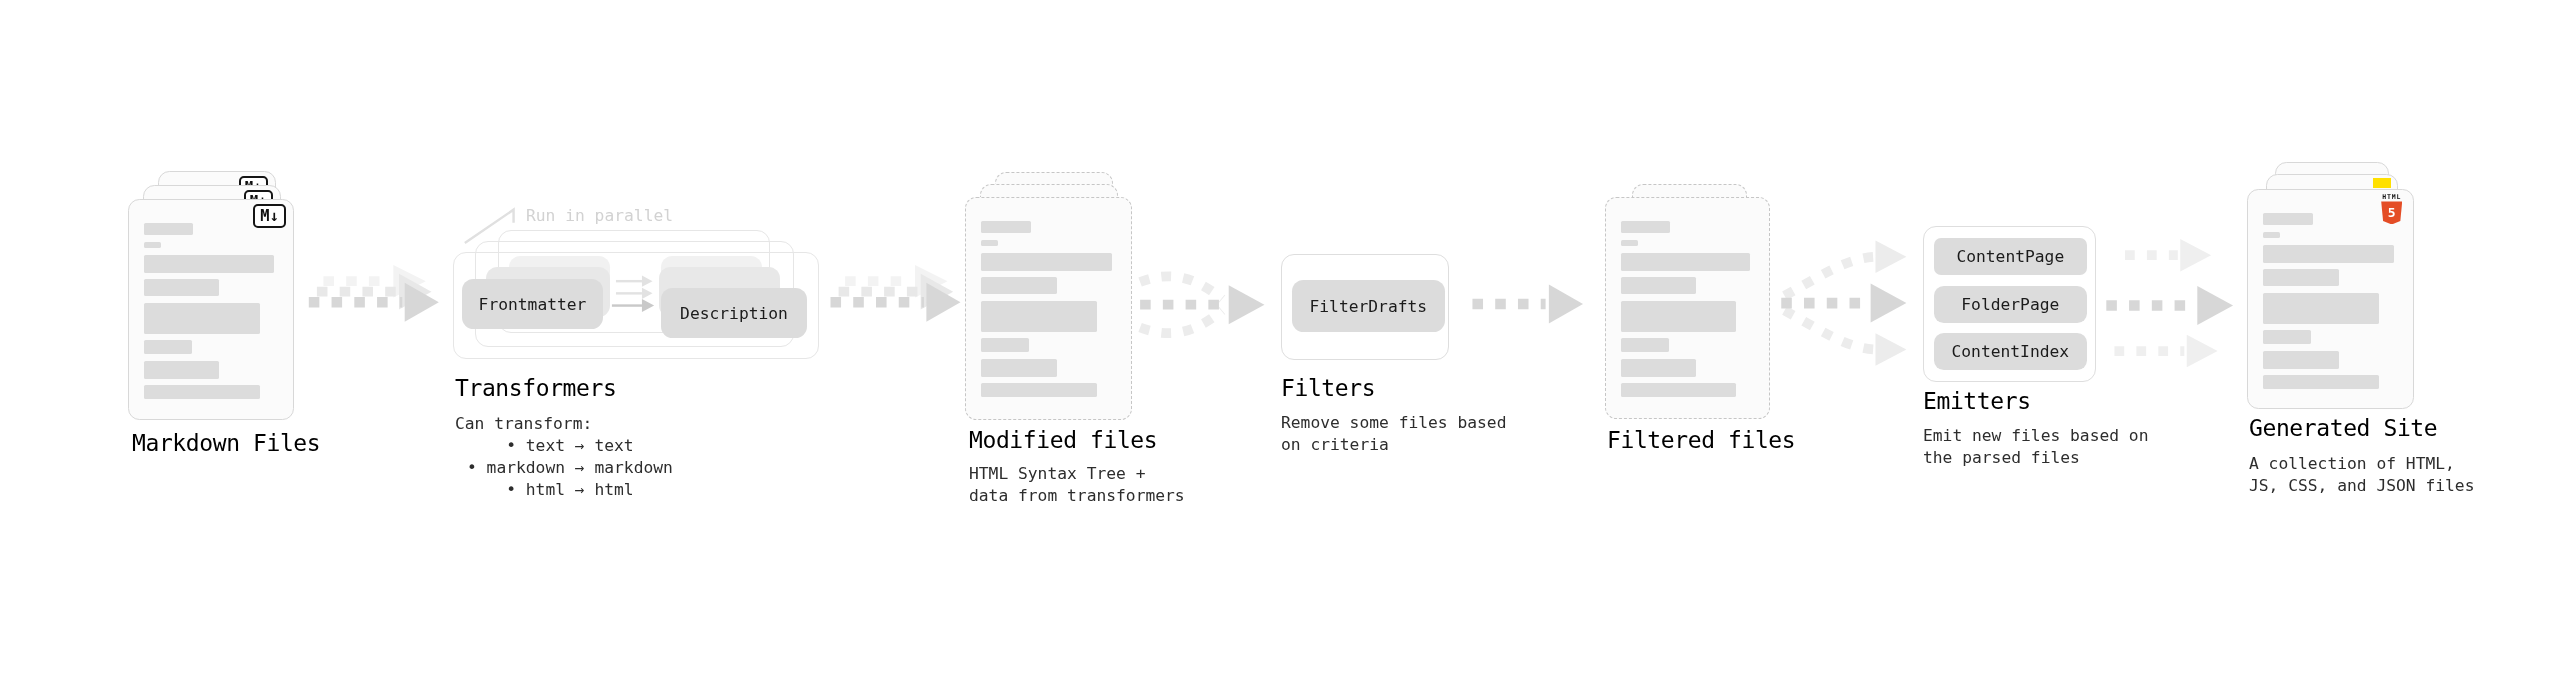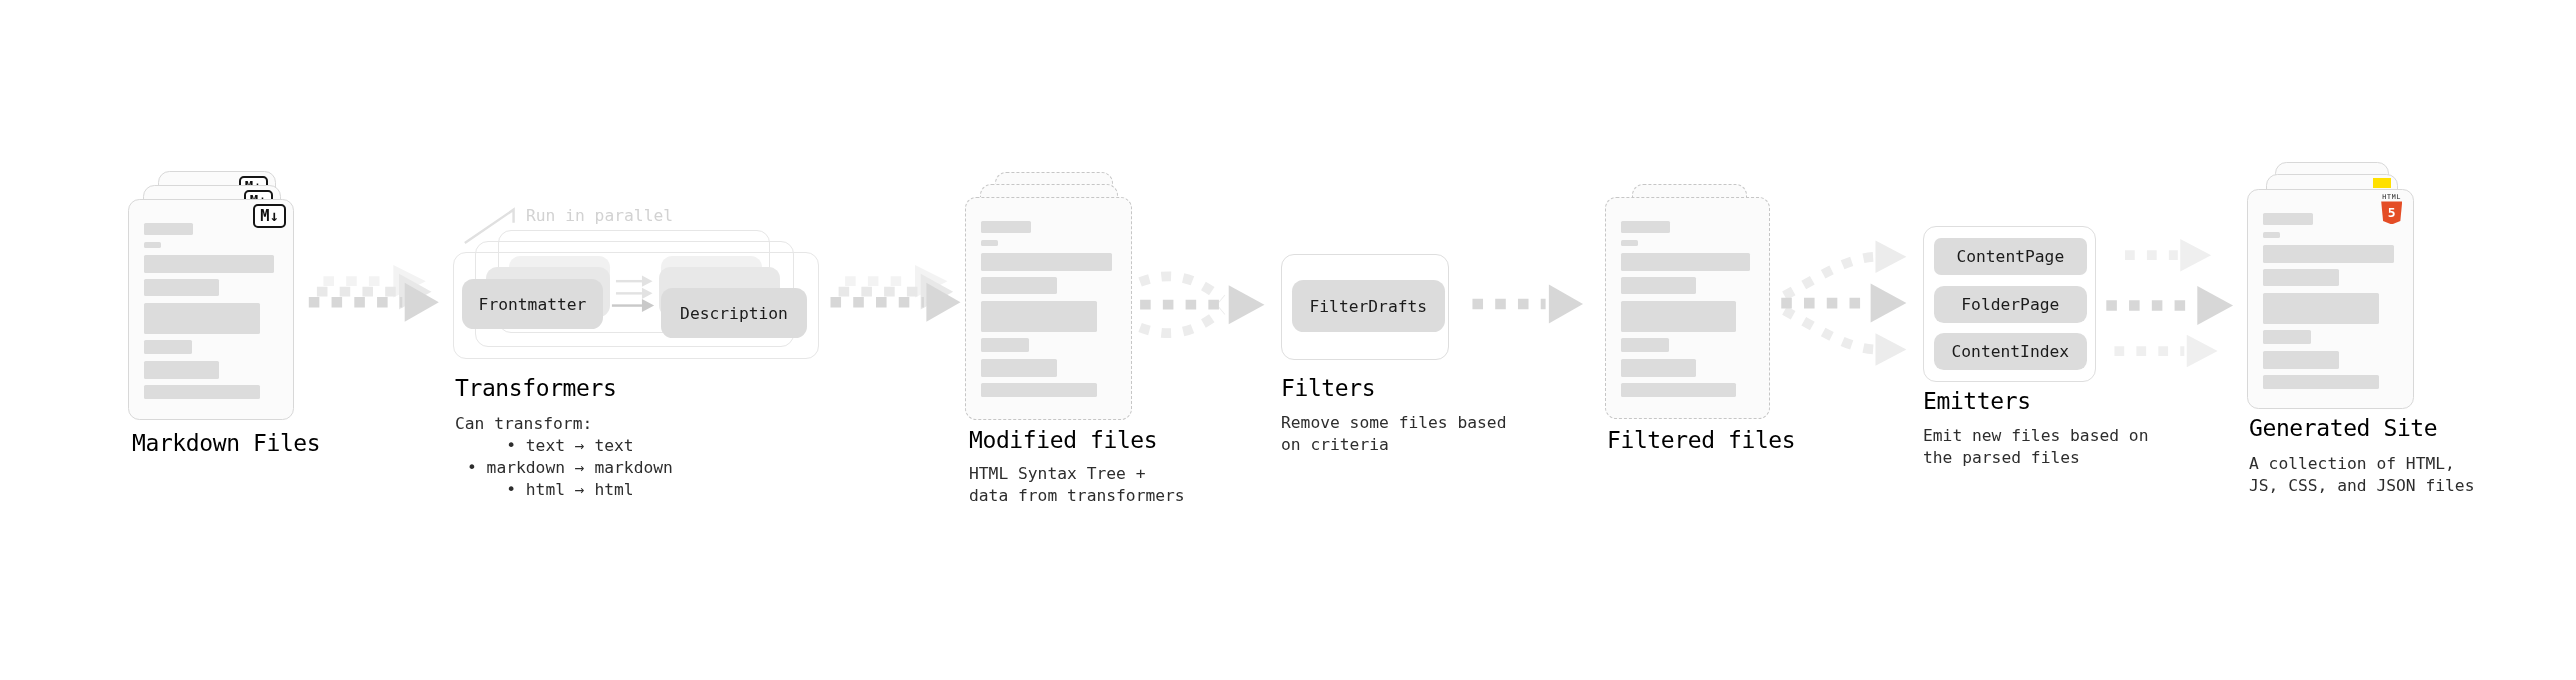--- a/index.html
+++ b/index.html
@@ -19,21 +19,21 @@
   .md-badge{position:absolute;top:4.1px;right:7.3px;background:#ffffff;border:2.4px solid #151515;border-radius:4.9px;
     padding:0.8px 4.9px;font-size:15.4px;font-weight:bold;color:#111;line-height:1.2;}
   .md-badge.sm{font-size:14px;border-width:2px;padding:0 4.1px;}
 
   
   .css-badge{position:absolute;top:17px;right:6.5px;display:flex;flex-direction:column;align-items:flex-end;}
   .css-text{font-size:7.3px;font-weight:700;color:#222;letter-spacing:0.4px;line-height:1;}
   .css-bar{width:19.5px;height:2.4px;margin-top:0.8px;background:#2470f2;}
   .js-badge{position:absolute;top:3.3px;right:6.5px;width:18px;height:9.8px;background:#ffe000;}
   .html5-badge{position:absolute;top:4.1px;right:9.8px;width:23px;text-align:center;}
-  .html5-word{font-size:6.5px;font-weight:400;letter-spacing:0.8px;color:#111;line-height:1;}
+  .html5-word{font-size:6.5px;font-weight:700;letter-spacing:0.8px;color:#111;line-height:1;}
   .html5-shield{width:21px;height:23px;margin:0.8px auto 0;background:#e44d26;
     clip-path:polygon(0 0,100% 0,91% 85%,50% 100%,9% 85%);
     display:flex;align-items:center;justify-content:center;color:#fff;font-size:13px;font-weight:700;}
 
   
   .tbox{position:absolute;box-sizing:border-box;border:1.6px solid #e6e6e6;border-radius:13px;background:transparent;}
   .obox{position:absolute;box-sizing:border-box;border:1.6px solid #dedede;border-radius:13px;background:#ffffff;}
   .pill{position:absolute;box-sizing:border-box;background:#dcdcdc;border-radius:11.4px;
     display:flex;align-items:center;justify-content:center;font-size:16.3px;color:#1b1b1b;}
   .pill.ghost1{background:#e8e8e8;}

